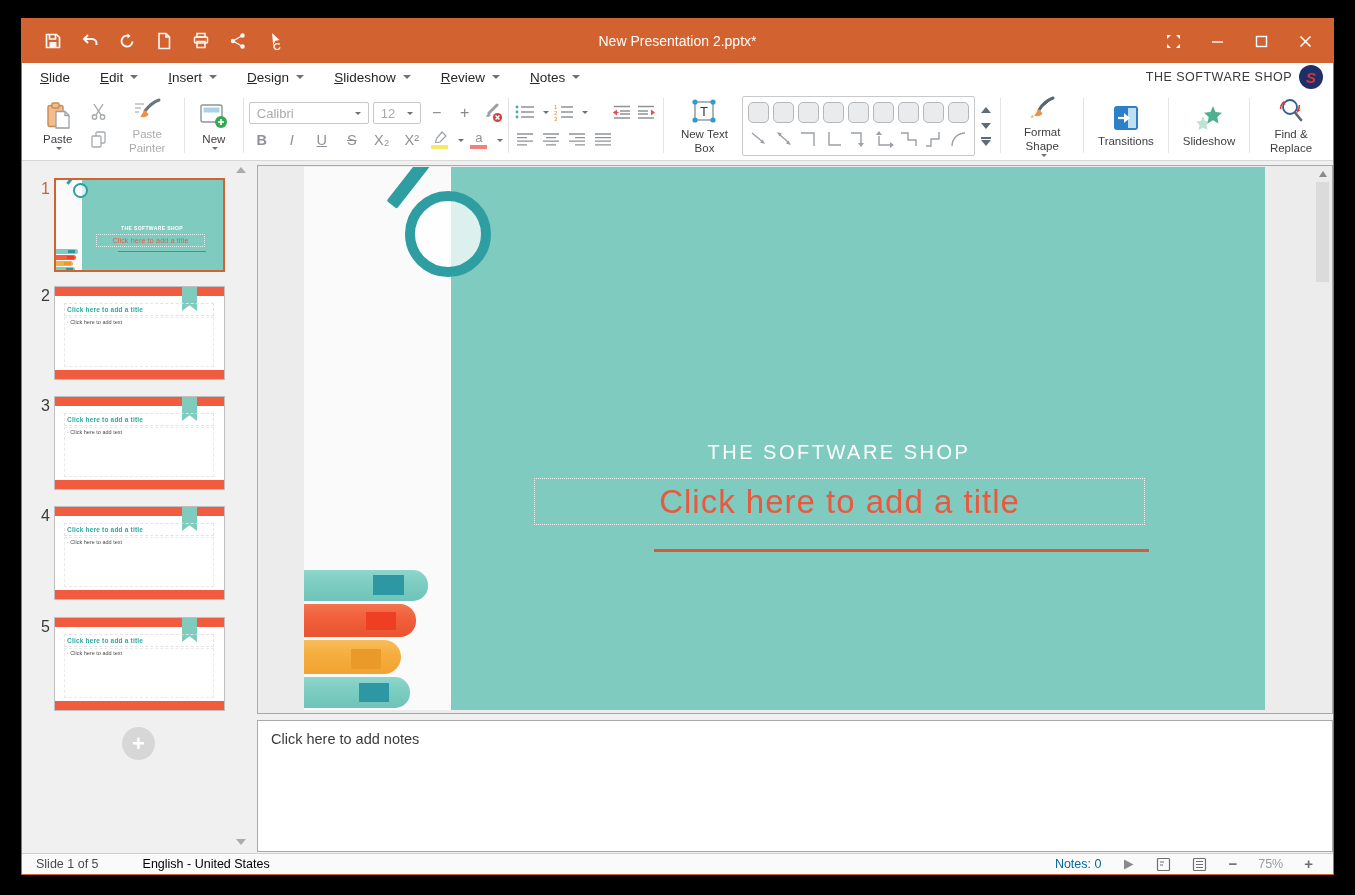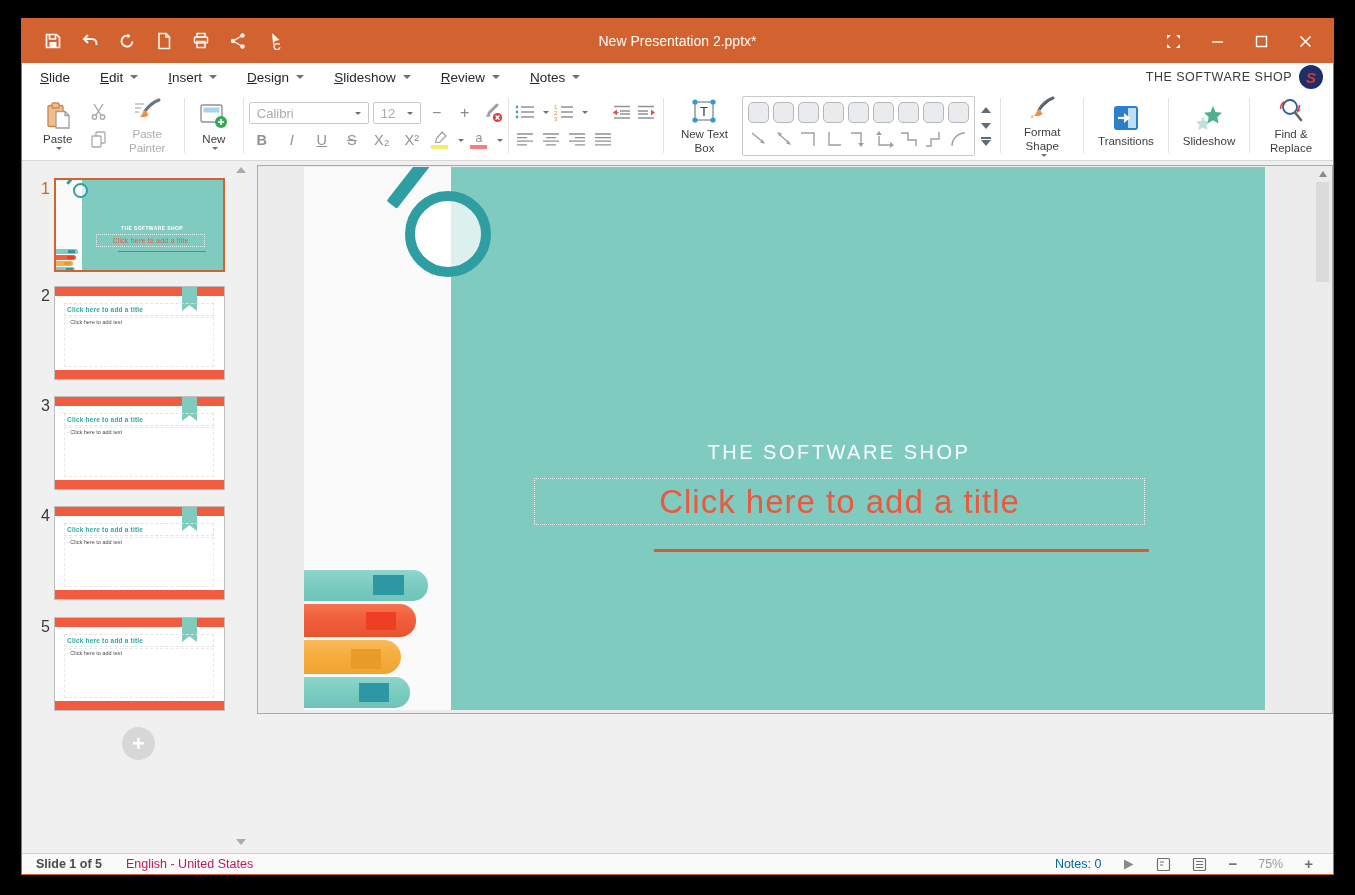--- a/index.html
+++ b/index.html
@@ -108,22 +108,22 @@
   .book { position:absolute; left:0; }
   .blabel { position:absolute; }
 
   
   .notes { position:absolute; left:235px; top:559px; width:1076px; height:132px; background:#fff; border:1px solid #A9A9A9; padding:10px 13px; }
   .notes-text { font-size:14.5px; color:#3B3B3B; }
 
   
   .statusbar { position:absolute; left:0; bottom:0; width:100%; height:21px; background:#FAFAFA; border-top:1px solid #CFCFCF; display:flex; align-items:center; font-size:12.5px; }
   .sb-left { display:flex; align-items:center; gap:24px; margin-left:14px; }
-  .sb-slideinfo { color:#4A4A4A;font-weight:bold; }
-  .sb-lang { color:#be185d; }
+  .sb-slideinfo { color:#4A4A4A; }
+  .sb-lang { color:#000000;margin-left:20px; }
   .sb-right { position:absolute; right:20px; display:flex; align-items:center; gap:21px; }
   .sb-notes { color:#0369a1; }
   .sb-zoom { color:#9B9B9B; }
   .sb-glyph { color:#6E6E6E; font-size:15px; font-weight:bold; line-height:14px; }
   svg { display:block; }
 </style>
 </head>
 <body>
 
 <div class="window">
@@ -686,20 +686,23 @@
       <div class="vscroll">
         <div class="vs-up">
             <svg width="10" height="8" viewBox="0 0 10 8">
               <path d="M5 1 9 7H1z" fill="#8A8A8A"></path>
             </svg>
           </div>
         <div class="vs-thumb"></div>
       </div>
     </div>
 
+    <div class="notes">
+      <div class="notes-text">Click here to add notes</div>
+    </div>
   </div>
 
   <div class="statusbar">
     <div class="sb-left">
       <span class="sb-slideinfo">Slide 1 of 5</span>
       <span class="sb-lang">English - United States</span>
     </div>
     <div class="sb-right">
       <span class="sb-notes">Notes: 0</span>
       <span>

